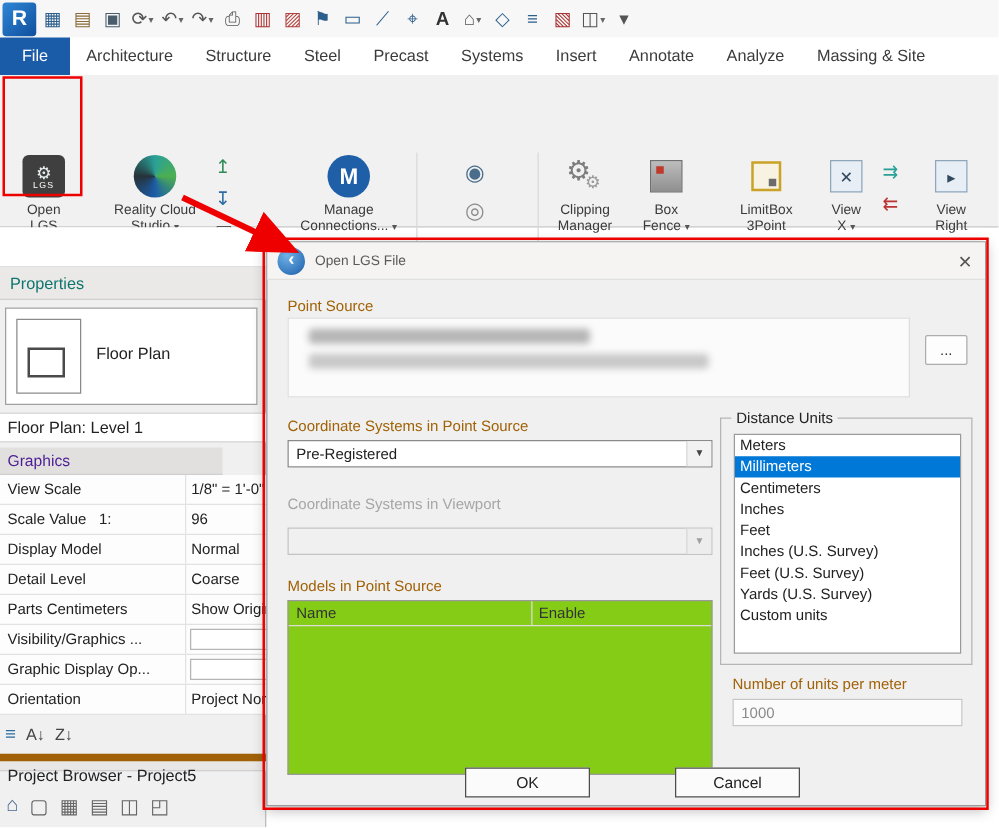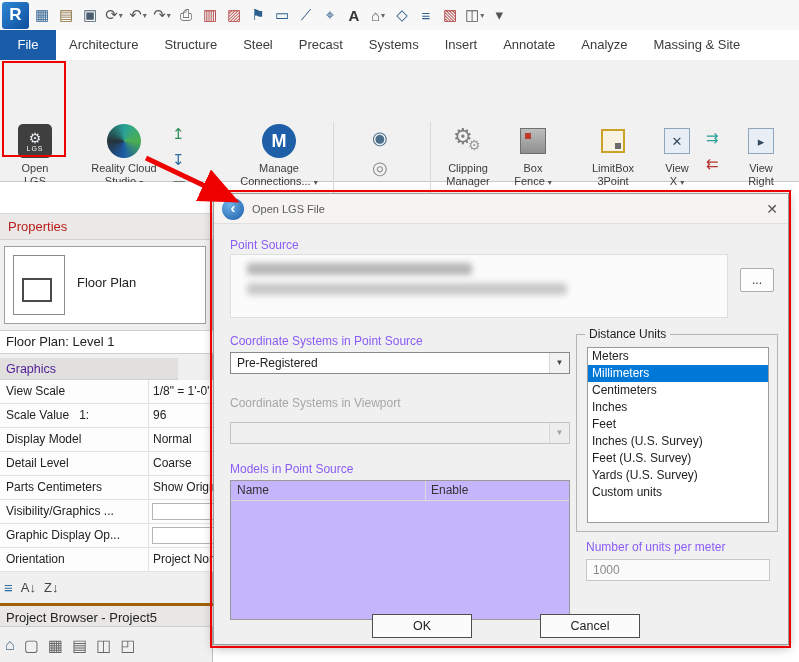--- a/index.html
+++ b/index.html
@@ -36,53 +36,53 @@
   .gears-icon .g2 { position:absolute; left:17px; top:13px; font-size:14px; color:#9a9a9a; }
   .boxfence-icon { width:26px; height:26px; margin:4px 0 8px 0; background:linear-gradient(#bdbdbd,#8f8f8f); border:1px solid #6f6f6f; position:relative; }
   .boxfence-icon::after { content:""; position:absolute; left:4px; top:4px; width:6px; height:6px; background:#c0392b; }
   .limitbox-icon { width:24px; height:24px; margin:5px 0 9px 0; border:2px solid #c9a227; background:#f7f2e2; position:relative; }
   .limitbox-icon::after { content:""; position:absolute; right:2px; bottom:2px; width:6px; height:6px; background:#6b6b6b; }
   .viewdoc-icon { width:26px; height:26px; margin:4px 0 8px 0; background:#e8eef5; border:1px solid #8fa6ba; color:#34495e; font-size:13px; display:flex; align-items:center; justify-content:center; }
 
   
   .palette { left:0; top:182px; width:213px; height:480px; background:#f0f0f0; border-right:1px solid #bdbdbd; }
   .pal-white { left:0; top:182px; width:213px; height:32px; background:#fff; border-bottom:1px solid #d6d6d6; }
-  .pal-header { left:0; top:214px; width:213px; height:26px; background:#ebe9e7; border-bottom:1px solid #d0d0d0; font-size:13px; color:#b91c1c; line-height:26px; padding-left:8px; }
+  .pal-header { left:0; top:214px; width:213px; height:26px; background:#ebe9e7; border-bottom:1px solid #d0d0d0; font-size:13px; color:#0f766e; line-height:26px; padding-left:8px; }
   .type-sel { left:4px; top:246px; width:202px; height:78px; background:#fff; border:1px solid #a0a0a0; }
   .type-thumb { position:absolute; left:8px; top:8px; width:52px; height:60px; background:#fff; border:1px solid #8a8a8a; }
   .type-thumb .sketch { position:absolute; left:8px; top:22px; width:30px; height:24px; border:2px solid #4a4a4a; }
   .type-name { position:absolute; left:72px; top:28px; font-size:13px; color:#222;text-align:center; }
   .inst-row { left:0; top:330px; width:213px; height:24px; background:#fff; border-top:1px solid #cfcfcf; border-bottom:1px solid #cfcfcf; font-size:13px; color:#222; line-height:22px; padding-left:6px; }
   .sect-hdr { left:0; top:358px; width:178px; height:22px; background:#e2e0de; font-size:12.5px; color:#4c1d95; line-height:22px; padding-left:6px; border-bottom:1px solid #cfcfcf; }
   .prop-row { left:0; width:213px; height:24px; background:#fdfdfd; border-bottom:1px solid #e2e2e2; }
   .prop-label { position:absolute; left:6px; top:0; width:140px; line-height:23px; font-size:12px; color:#222; white-space:pre; overflow:hidden; }
   .prop-val { position:absolute; left:148px; top:0; width:65px; height:23px; line-height:23px; border-left:1px solid #e2e2e2; font-size:12px; color:#222; padding-left:4px; white-space:pre; overflow:hidden; }
   .mini-btn { position:absolute; left:3px; top:3px; width:70px; height:17px; background:#fff; border:1px solid #b5b5b5; }
   .sort-row { left:0; top:574px; width:213px; height:26px; display:flex; align-items:center; gap:8px; padding-left:4px; }
   .sort-ic { font-size:13px; color:#44financial4; color:#444; }
-  .pb-header { left:0; top:603px; width:213px; height:24px; background:#e9e7e5; border-top:3px solid #a16207; border-bottom:1px solid #d0d0d0; font-size:13px; color:#222; line-height:23px; padding-left:6px; }
+  .pb-header { left:0; top:603px; width:213px; height:14px; background:#e9e7e5; border-top:6px solid #a16207; border-bottom:1px solid #d0d0d0; font-size:13px; color:#222; line-height:23px; padding-left:6px; }
   .pb-icons { left:0; top:632px; width:213px; height:26px; display:flex; align-items:center; gap:9px; padding-left:5px; }
   .pb-ic { font-size:16px; color:#4a6d8c; }
 
   
   .dialog { left:213px; top:193px; width:576px; height:452px; background:#f0f0f0; border:1px solid #9a9a9a; box-shadow:0 3px 10px rgba(0,0,0,.3); z-index:30; }
   .dlg-title { position:absolute; left:0; top:0; width:100%; height:30px; background:#f5f4f2; border-bottom:1px solid #e0e0e0; }
   .back-btn { position:absolute; left:8px; top:4px; width:22px; height:22px; border-radius:50%; background:radial-gradient(circle at 35% 30%, #6fb3e8, #1b5ca8); color:#fff; font-size:15px; line-height:20px; text-align:center; font-weight:bold; }
   .dlg-title-text { position:absolute; left:38px; top:0; line-height:30px; font-size:11px; color:#5a5a5a; }
   .dlg-close { position:absolute; right:10px; top:0; line-height:30px; font-size:14px; color:#555; }
-  .dlg-lab { position:absolute; font-size:12px; color:#8b5cf6; }
+  .dlg-lab { position:absolute; font-size:12px; color:#a16207; }
   .dlg-lab.dis { color:#a6a6a6; }
   .src-box { position:absolute; left:16px; top:60px; width:498px; height:64px; background:#fbfbfb; border:1px solid #dedede; }
   .blur-blob { position:absolute; height:12px; background:#9e9e9e; filter:blur(3px); opacity:.75; border-radius:3px; }
   .browse-btn { position:absolute; left:526px; top:74px; width:34px; height:24px; background:#fdfdfd; border:1px solid #adadad; border-radius:2px; font-size:12px; color:#333; text-align:center; line-height:22px; }
   .combo { position:absolute; left:16px; width:340px; height:22px; background:#fff; border:1px solid #8a8a8a; font-size:12px; color:#222; line-height:20px; padding-left:6px; }
   .combo .arrow { position:absolute; right:0; top:0; width:20px; height:100%; border-left:1px solid #d8d8d8; text-align:center; font-size:8px; line-height:20px; color:#444; background:#f2f2f2; }
   .combo.disabled { background:#f0f0f0; border-color:#c3c3c3; color:#9a9a9a; }
   .combo.disabled .arrow { color:#a0a0a0; background:#ededed; }
-  .models-table { position:absolute; left:16px; top:286px; width:340px; height:140px; background:#c4b5fd; border:1px solid #9a9a9a; }
+  .models-table { position:absolute; left:16px; top:286px; width:340px; height:140px; background:#84cc16; border:1px solid #9a9a9a; }
   .mt-header { position:absolute; left:0; top:0; width:100%; height:20px; border-bottom:1px solid #dcdcdc; font-size:12px; color:#333; }
   .mt-col1 { position:absolute; left:6px; line-height:19px; }
   .mt-col2 { position:absolute; left:200px; line-height:19px; }
   .mt-sep { position:absolute; left:194px; top:0; width:1px; height:19px; background:#dcdcdc; }
   .groupbox { position:absolute; left:362px; top:140px; width:202px; height:198px; border:1px solid #b5b5b5; }
   .gb-legend { position:absolute; left:8px; top:-8px; background:#f0f0f0; padding:0 4px; font-size:12px; color:#222; }
   .unit-list { position:absolute; left:10px; top:12px; width:182px; height:176px; background:#fff; border:1px solid #9a9a9a; overflow:hidden; }
   .lst-item { height:17px; line-height:17px; font-size:12px; color:#222; padding-left:4px; white-space:nowrap; }
   .lst-item.sel { background:#0078d7; color:#fff; }
   .units-field { position:absolute; left:372px; top:365px; width:184px; height:22px; background:#fbfbfb; border:1px solid #c6c6c6; font-size:12px; color:#8a8a8a; line-height:20px; padding-left:6px; }

